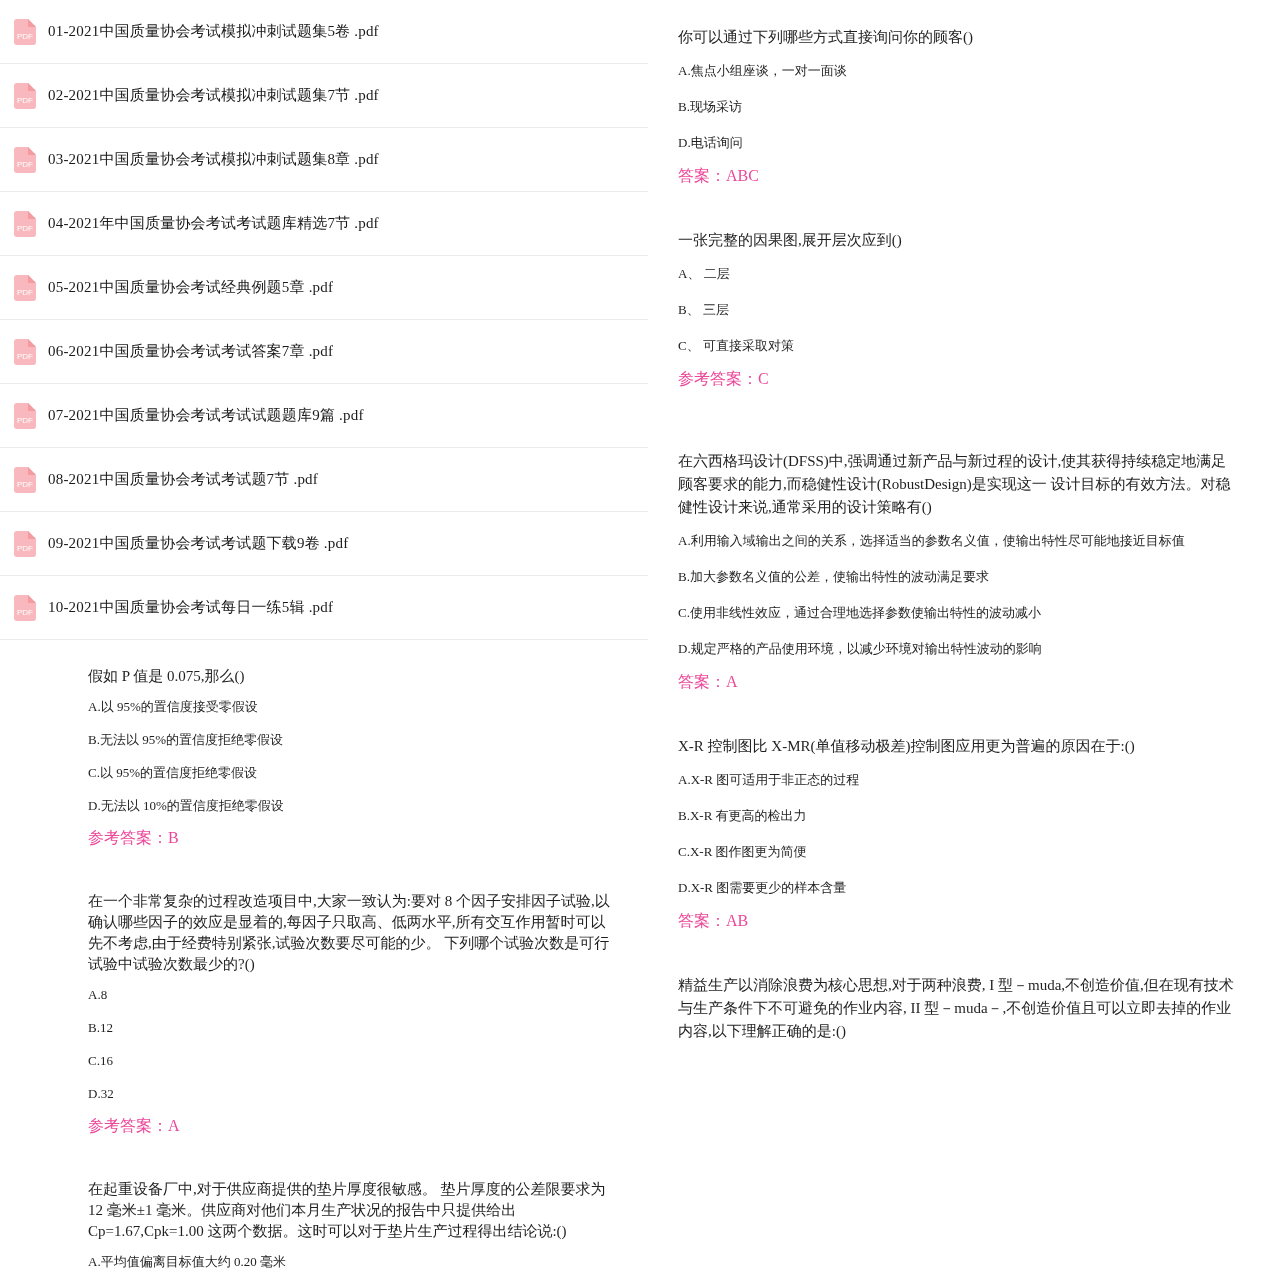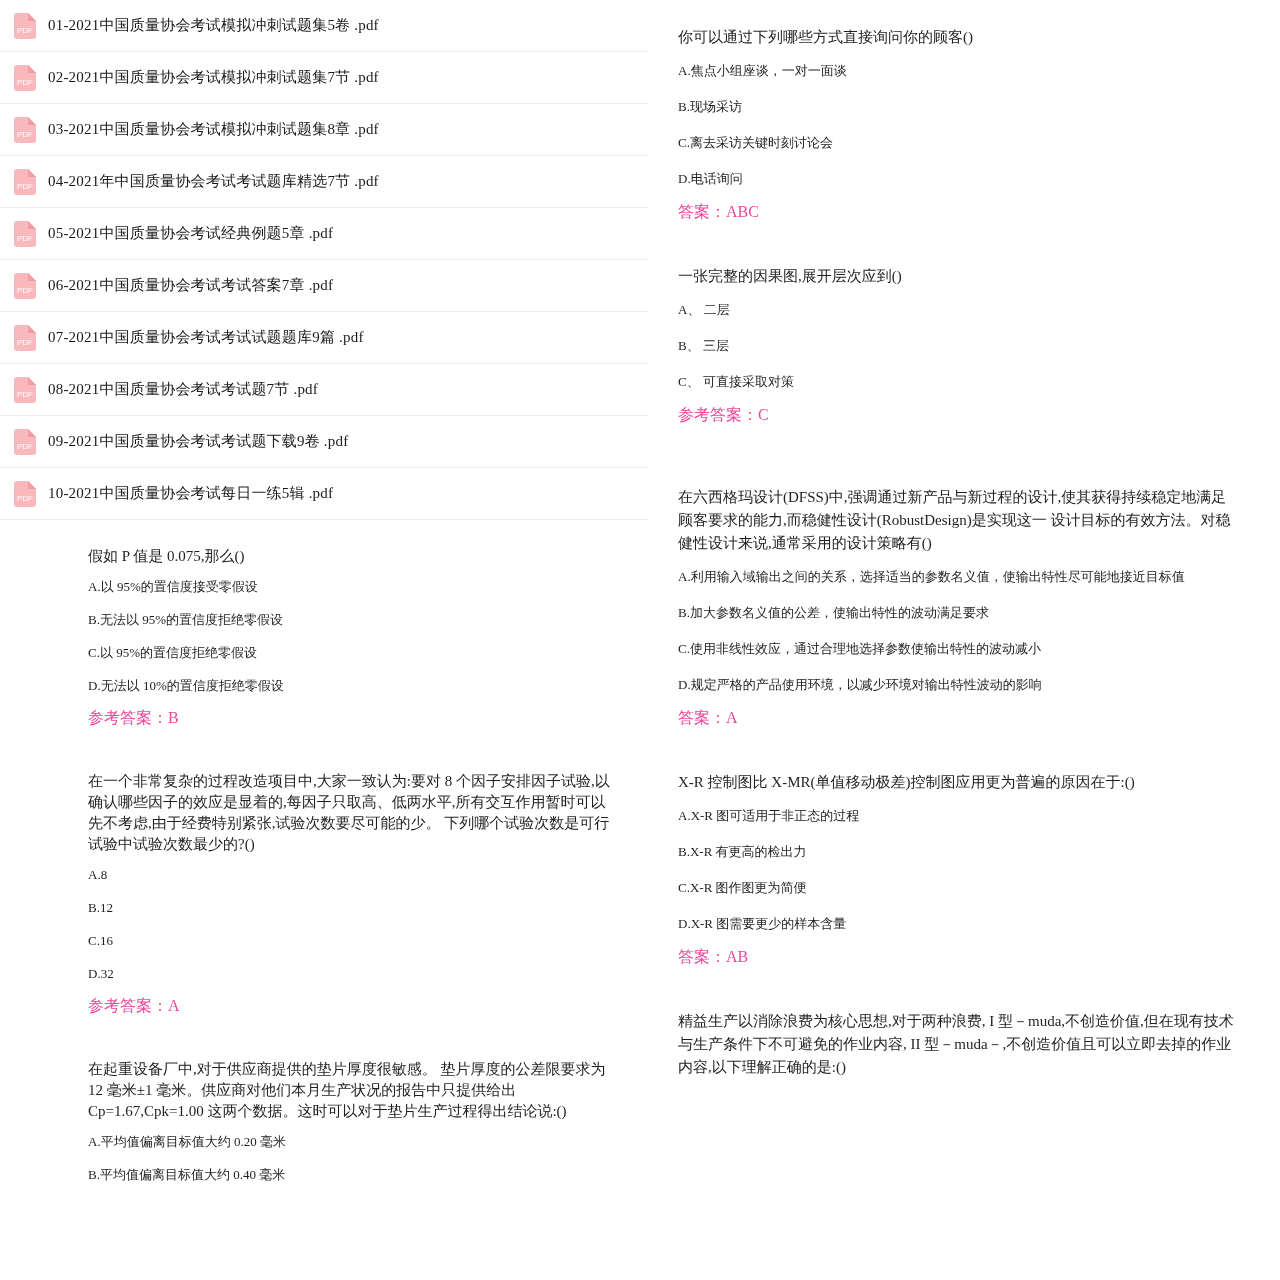--- a/index.html
+++ b/index.html
@@ -11,21 +11,21 @@
     overflow:hidden;
   }
   .page{position:relative;width:1280px;height:1280px;display:flex;}
   .col-left{width:648px;position:relative;}
   .col-right{width:632px;position:relative;padding-left:0;}
 
   
   .file-list{padding:0;margin:0;list-style:none;}
   .file-item{
     display:flex;align-items:center;
-    height:52px;
+    height:64px;
     padding-left:14px;
     border-bottom:1px solid #ececec;
     box-sizing:border-box;
   }
   .pdf-icon{
     width:22px;height:26px;flex:0 0 22px;
     position:relative;margin-right:12px;
   }
   .pdf-icon svg{display:block;}
   .file-name{
@@ -206,21 +206,20 @@
       </div>
 
   </div>
 
   <div class="col-right">
     <div id="right-questions">
         <div class="q-block">
           <div class="q-stem">你可以通过下列哪些方式直接询问你的顾客()</div>
           <div class="q-opt">A.焦点小组座谈，一对一面谈</div>
           <div class="q-opt">B.现场采访</div>
-          <div class="q-opt">C.离去采访关键时刻讨论会</div>
           <div class="q-opt">D.电话询问</div>
           <div class="q-ans">答案：ABC</div>
         </div>
         <div class="gap-lg"></div>
         <div class="q-block">
           <div class="q-stem">一张完整的因果图,展开层次应到()</div>
           <div class="q-opt">A、 二层</div>
           <div class="q-opt">B、 三层</div>
           <div class="q-opt">C、 可直接采取对策</div>
           <div class="q-ans">参考答案：C</div>

